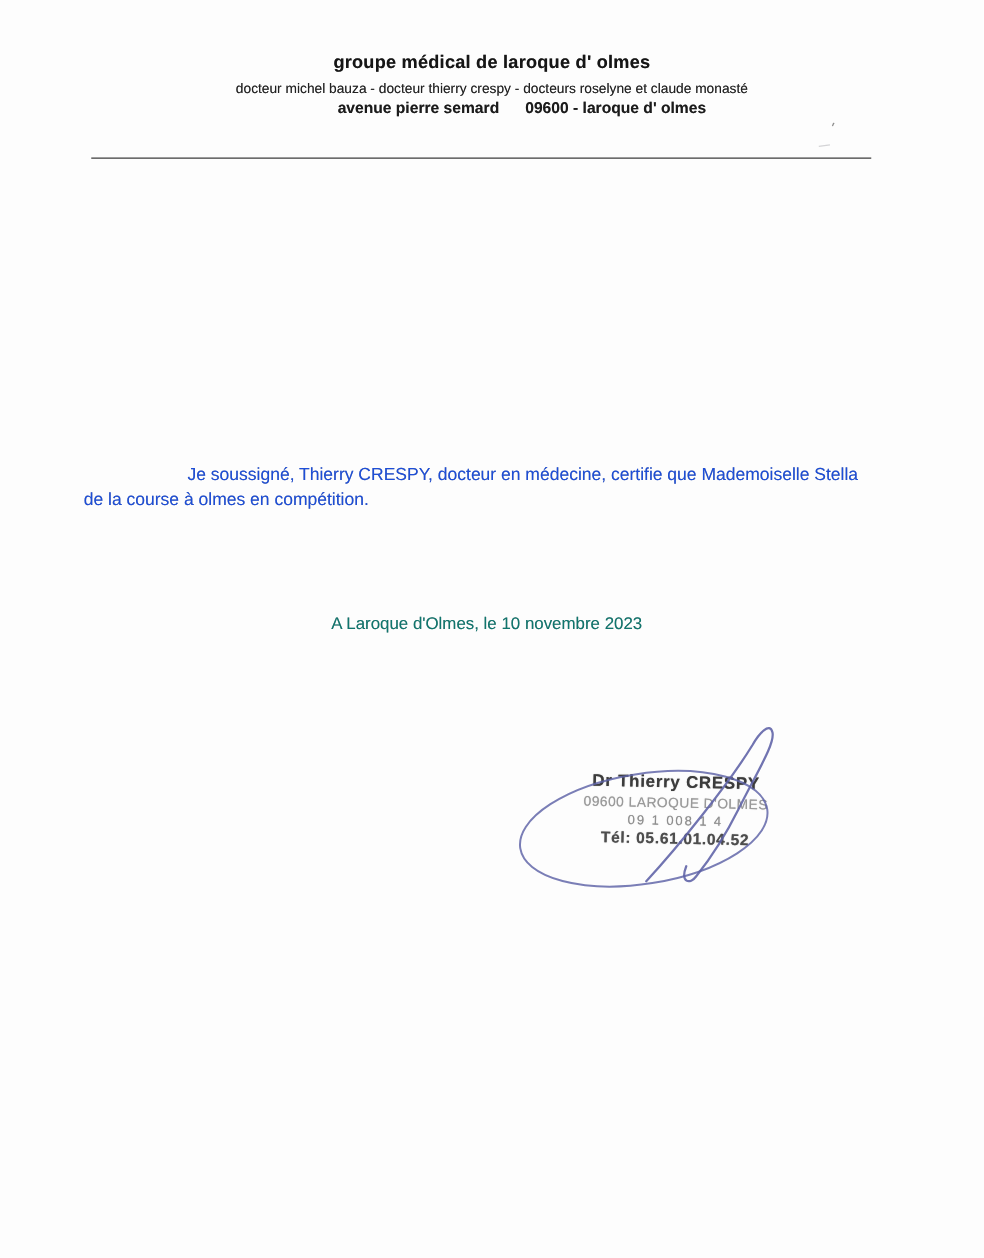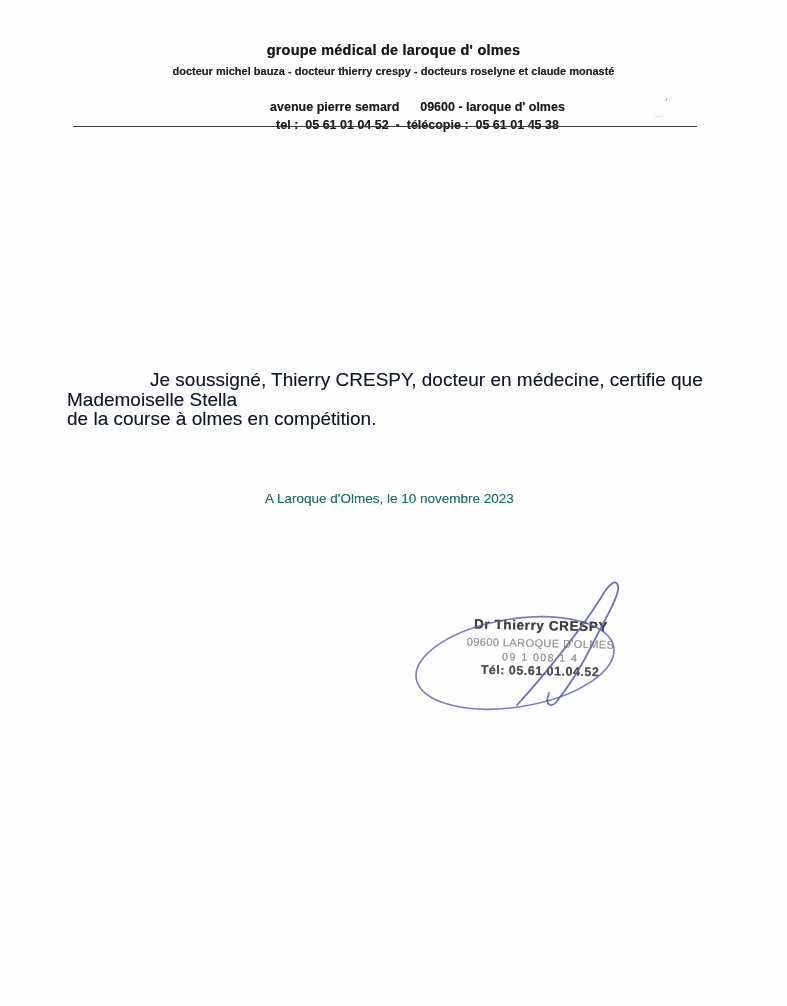--- a/index.html
+++ b/index.html
@@ -22,24 +22,24 @@
   .lh-title {
     font-size: 14.5px;
     font-weight: bold;
     color: #161616;
     letter-spacing: 0.2px;
     text-shadow: 0 0 0.5px rgba(0,0,0,.55);
     margin-bottom: 7px;
   }
   .lh-doctors {
     font-size: 11px;
-    font-weight: bold;
+    font-weight: normal;
     color: #222;
     text-shadow: 0 0 0.4px rgba(0,0,0,.45);
-    margin-bottom: 23px;
+    margin-bottom: 2px;
   }
   .lh-address, .lh-phone {
     font-size: 12.5px;
     font-weight: bold;
     color: #1b1b1b;
     text-shadow: 0 0 0.4px rgba(0,0,0,.45);
     margin-bottom: 4px;
     white-space: pre;
     margin-left: 48px;
   }
@@ -63,23 +63,23 @@
     left: 655px; top: 116px;
     width: 9px; height: 0;
     border-top: 1.6px solid #d4d4d6;
     transform: rotate(-8deg);
   }
   
   .cert-paragraph {
     position: absolute;
     left: 67px; top: 370px;
     width: 660px;
-    font-size: 19px;
+    font-size: 14px;
     line-height: 19.5px;
-    color: #0f172a;
+    color: #1d4ed8;
     text-shadow: 0 0 0.3px rgba(0,0,0,.35);
   }
   .cert-paragraph .indent { text-indent: 83px; }
   .dateline {
     position: absolute;
     left: 265px; top: 491px;
     font-size: 13.5px;
     color: #0f766e;
     text-shadow: 0 0 0.3px rgba(0,0,0,.35);
   }
@@ -130,21 +130,20 @@
 </style>
 </head>
 <body>
 
 <div class="page">
 
   <div class="letterhead">
     <div class="lh-title">groupe médical de laroque d' olmes</div>
     <div class="lh-doctors">docteur michel bauza - docteur thierry crespy - docteurs roselyne et claude monasté</div>
     <div class="lh-address">avenue pierre semard      09600 - laroque d' olmes</div>
-    <div class="lh-phone">tel :  05 61 01 04 52  -  télécopie :  05 61 01 45 38</div>
   </div>
   <div class="rule"></div>
   <span class="tick-mark">'</span>
   <span class="smudge"></span>
 
   <div class="cert-paragraph">
     <div class="indent">Je soussigné, Thierry CRESPY, docteur en médecine, certifie que Mademoiselle Stella</div>
     <div>de la course à olmes en compétition.</div>
   </div>
 

